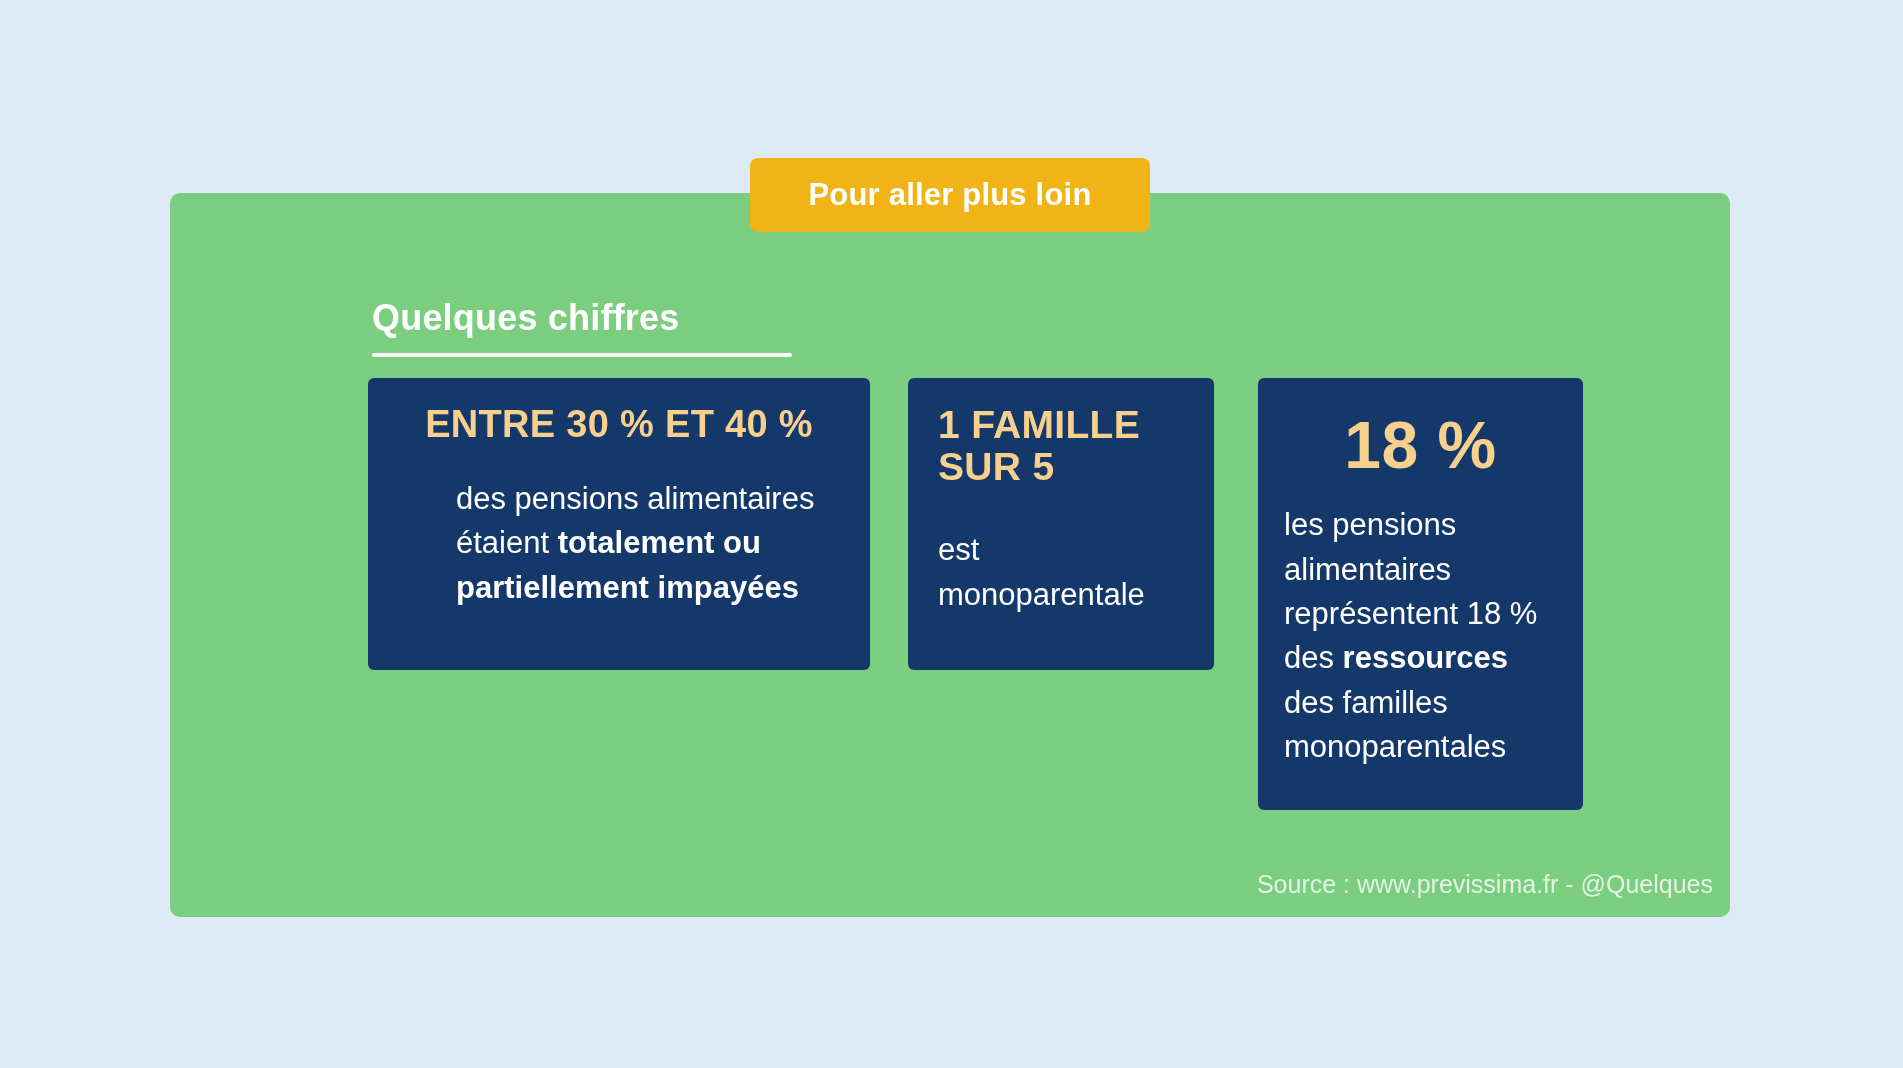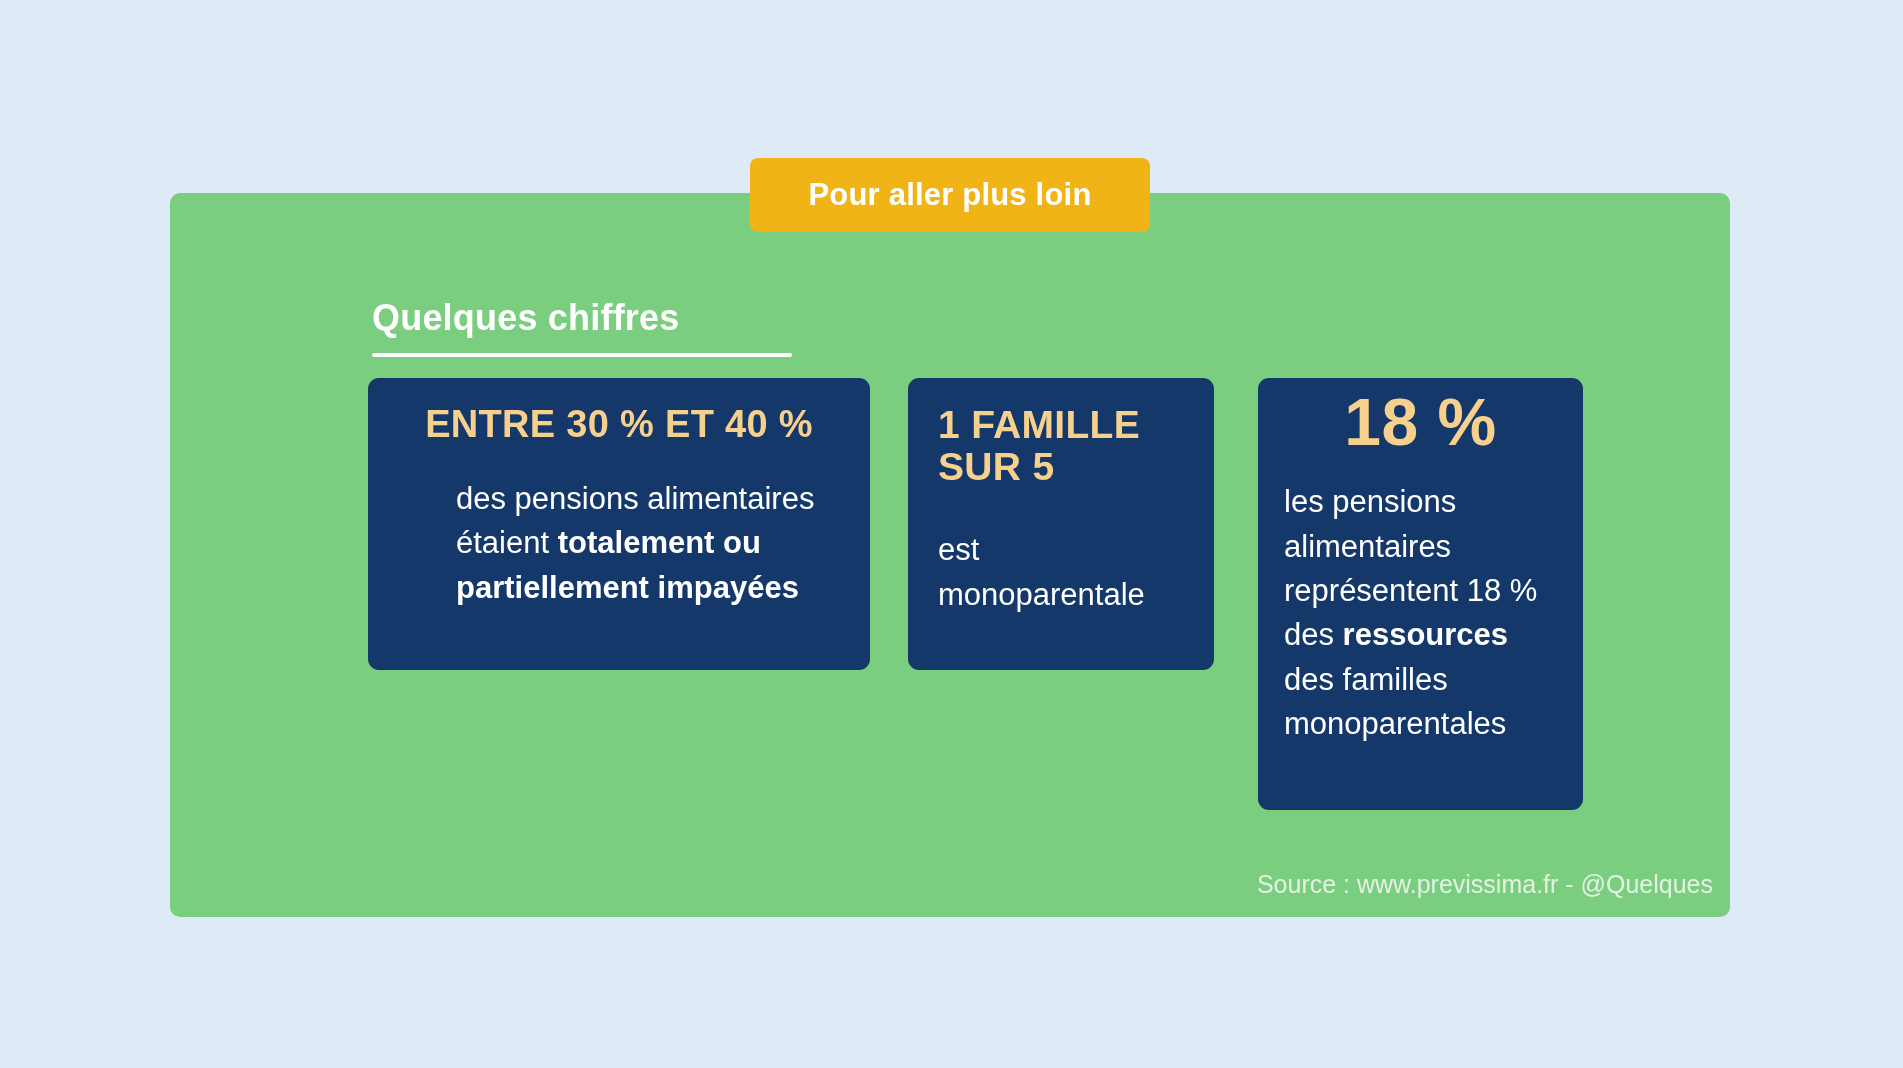--- a/index.html
+++ b/index.html
@@ -72,27 +72,27 @@
     width: 420px;
     height: 4px;
     background: #ffffff;
     border-radius: 2px;
   }
 
   
   .card {
     position: absolute;
     background: #14386a;
-    border-radius: 11px;
+    border-radius: 6px;
     box-sizing: border-box;
   }
 
   .card-a { left: 368px;  top: 378px; width: 502px; height: 292px; padding: 26px 26px 0 26px; }
   .card-b { left: 908px;  top: 378px; width: 306px; height: 292px; padding: 26px 30px 0 30px; }
-  .card-c { left: 1258px; top: 378px; width: 325px; height: 432px; padding: 9px 26px 0 26px; }
+  .card-c { left: 1258px; top: 378px; width: 325px; height: 432px; padding: 32px 26px 0 26px; }
   .card-d { left: 372px;  top: 693px; width: 836px; height: 117px; padding: 0 24px; display: flex; align-items: center; }
 
   .stat-big {
     color: #f8d08e;
     font-weight: 700;
     line-height: 1.08;
     margin: 0;
   }
   .card-a .stat-big { font-size: 38px; text-align: center; letter-spacing: 0.3px; }
   .card-b .stat-big { font-size: 39px; text-align: left; letter-spacing: 0.3px; }

